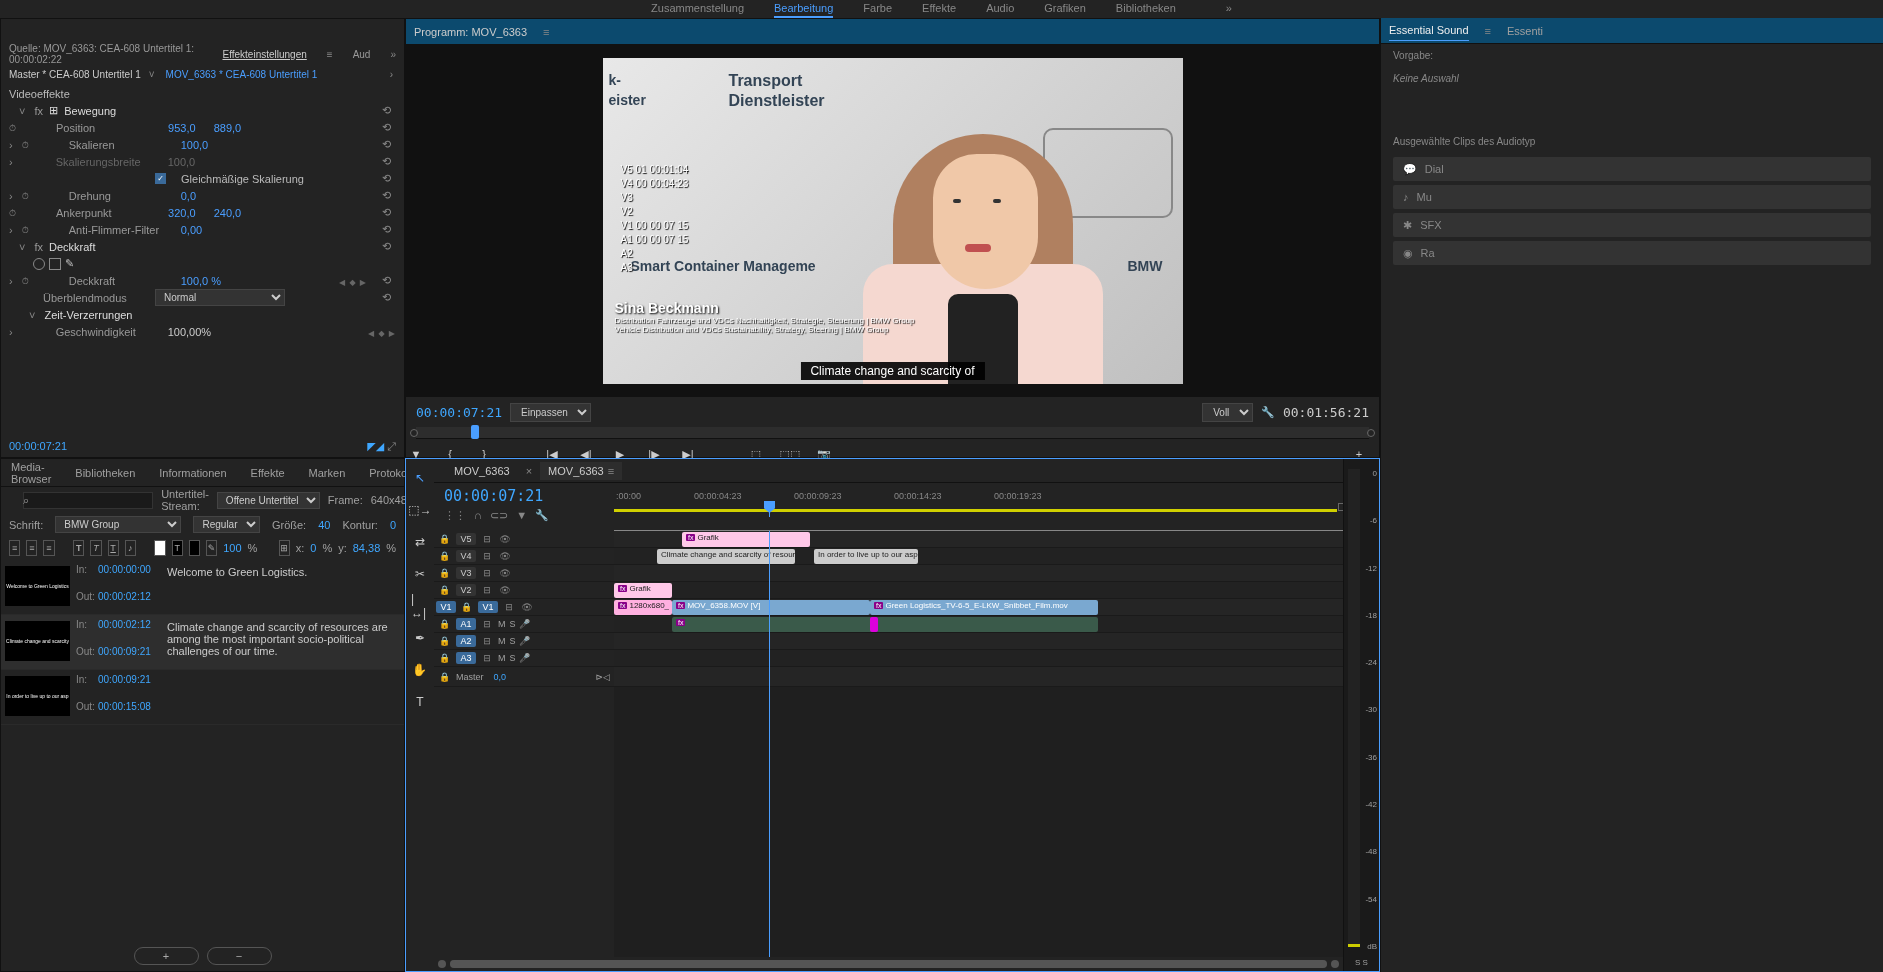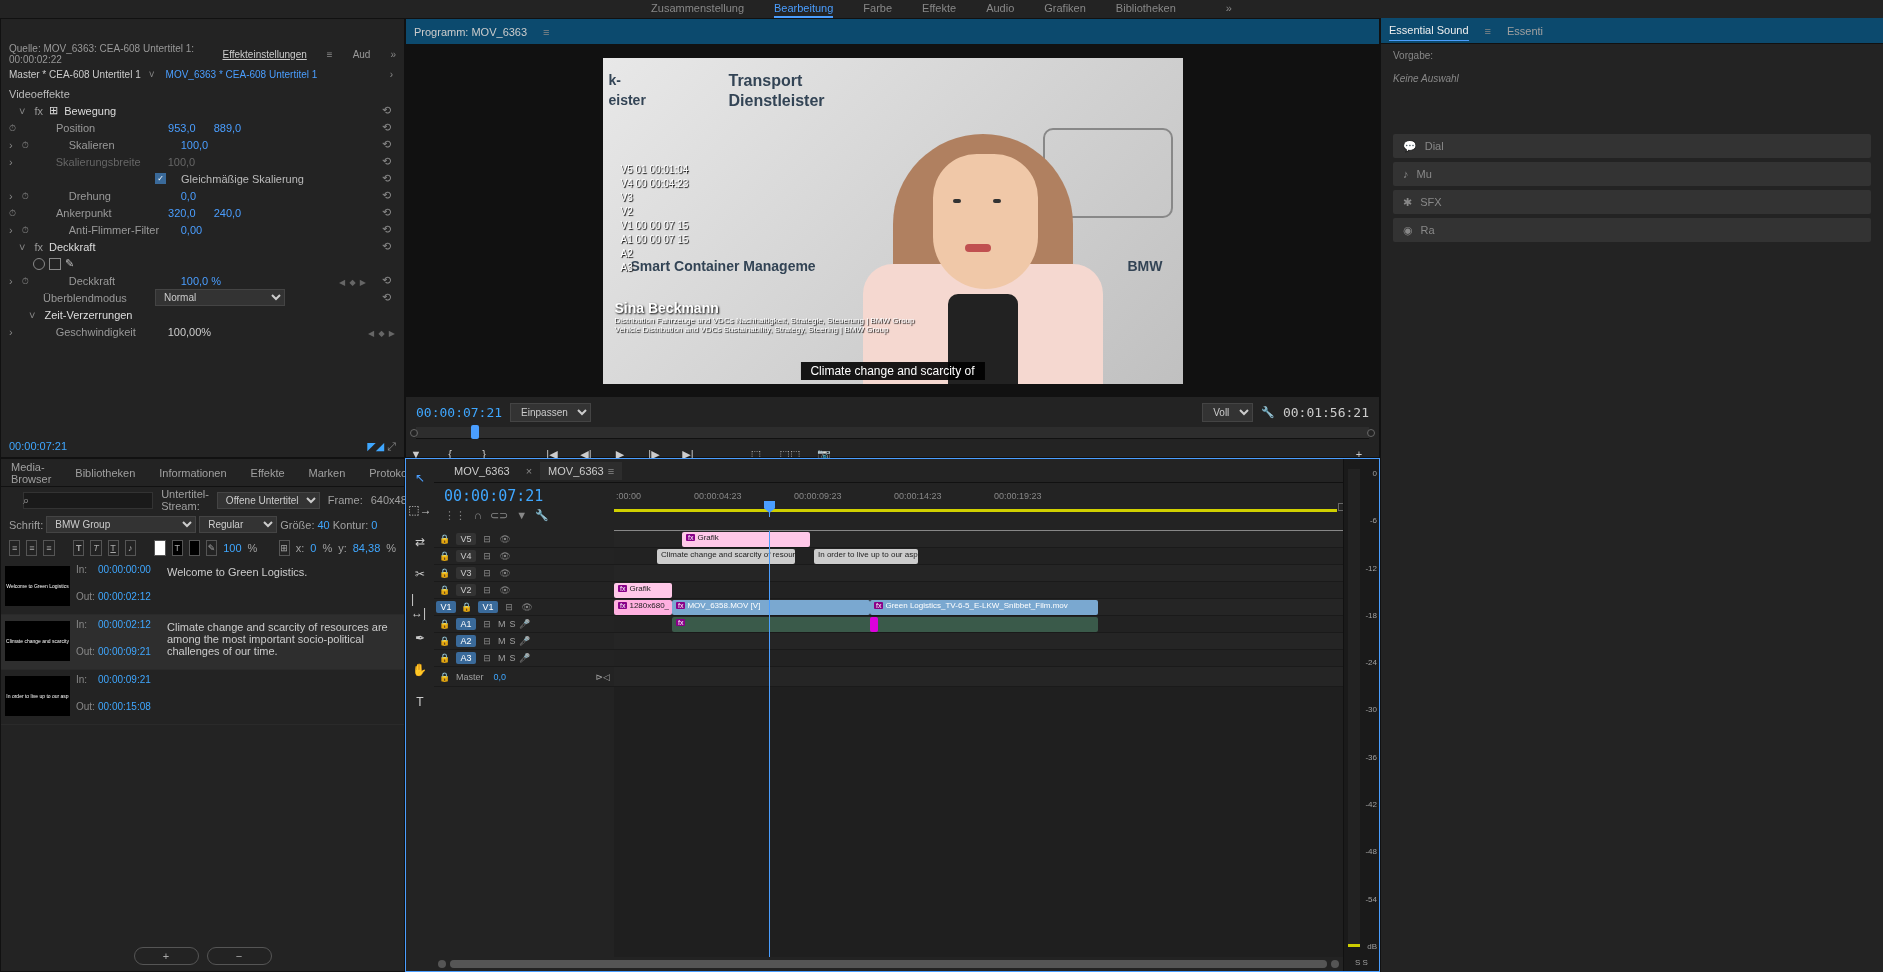--- a/index.html
+++ b/index.html
@@ -66,21 +66,21 @@
 
 .essential-panel { grid-column: 3; grid-row: 1 / 3; background: #232323; border-left: 1px solid #111; }
 .ess-line { padding: 6px 12px; font-size: 10px; color: #888; font-style: italic; }
 .ess-btn { margin: 4px 12px; background: #333; height: 24px; display:flex; align-items:center; gap: 8px; padding: 0 10px; color: #888; border-radius: 2px; }
 
 
 .lower-left { grid-column: 1; grid-row: 2; display:flex; flex-direction: column; }
 .ll-tabs { display:flex; gap: 24px; padding: 3px 10px; align-items:center; height: 28px; border-bottom: 1px solid #111;}
 .search-row { display:flex; align-items: center; gap: 8px; padding: 4px 8px; height: 26px; }
 .search-row input { background: #1a1a1a; border: 1px solid #333; color: #ccc; font-size: 10px; padding: 2px 16px 2px 4px; width: 130px; }
-.cap-font-row { display:flex; align-items:center; gap: 3px; padding: 3px 8px; }
+.cap-font-row { display:flex; align-items:center; gap: 12px; padding: 3px 8px; }
 .cap-font-row select, .cap-font-row input { background: #333; color:#ccc; border: 1px solid #444; font-size: 10px; padding: 1px 4px; }
 .cap-align-row { display:flex; align-items:center; gap: 6px; padding: 4px 8px; }
 .align-btn { width:16px; height:16px; border:1px solid #555; display:flex; align-items:center; justify-content:center; color:#aaa; cursor:pointer; font-size: 9px; }
 .caption-list { flex:1; overflow-y: auto; }
 .caption-entry { display:flex; border-bottom: 1px solid #2a2a2a; min-height: 55px; }
 .caption-entry.sel { background: #2e2e2e; }
 .cap-thumb { width: 65px; height: 40px; background: #000; margin: 6px 4px; display:flex; align-items:center; justify-content:center; font-size: 5px; color:#fff; text-align:center; }
 .cap-times { width: 85px; padding: 4px 2px; font-size: 10px; }
 .cap-times .lbl { color: #888; display:inline-block; width: 22px;}
 .cap-times .tc { color: #3fa7ff; }
@@ -326,20 +326,21 @@
 
   <div class="essential-panel">
     <div class="panel-header">
       <span class="tab active">Essential Sound</span>
       <span class="menu-icon"></span>
       <span>Essenti</span>
     </div>
     <div class="ess-line" style="font-style:normal"><span>Vorgabe:</span></div>
     <div class="ess-line">Keine Auswahl</div>
     <div style="height:40px"></div>
+    <div class="ess-line" style="font-style:normal">Ausgewählte Clips des Audiotyp</div>
     <div class="ess-btn">
         <span>💬</span>
         <span>Dial</span>
       </div>
     <div class="ess-btn">
         <span>♪</span>
         <span>Mu</span>
       </div>
     <div class="ess-btn">
         <span>✱</span>

